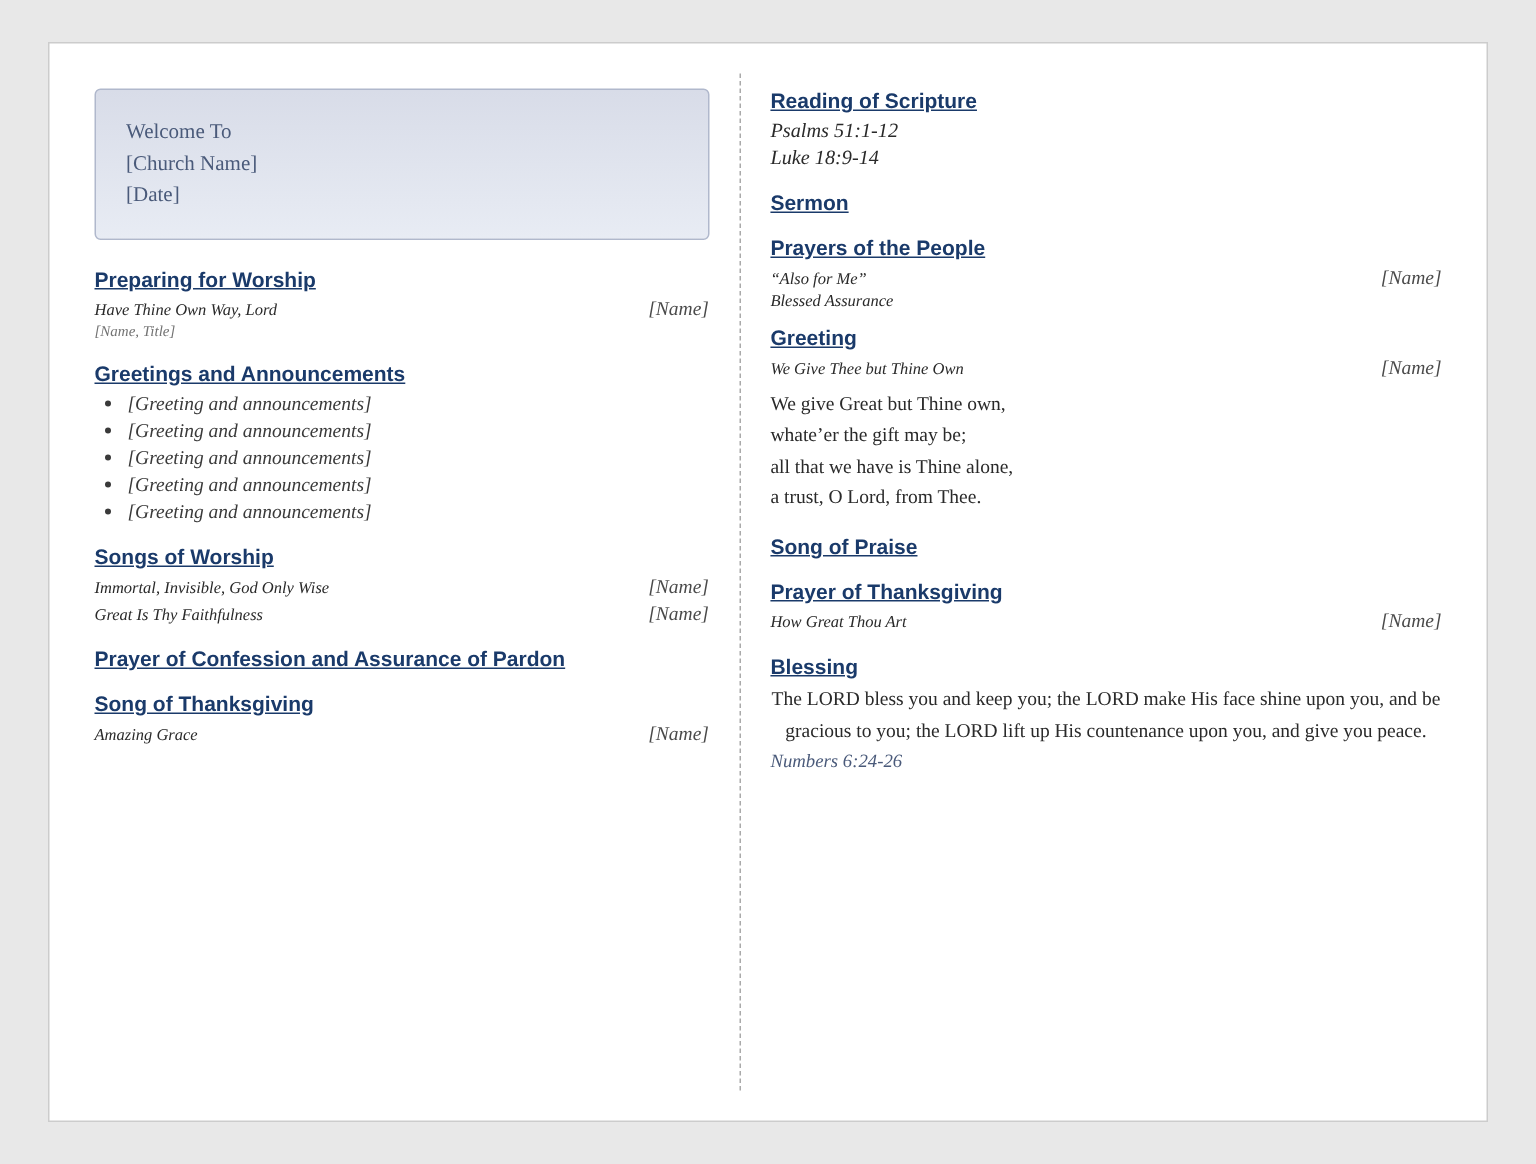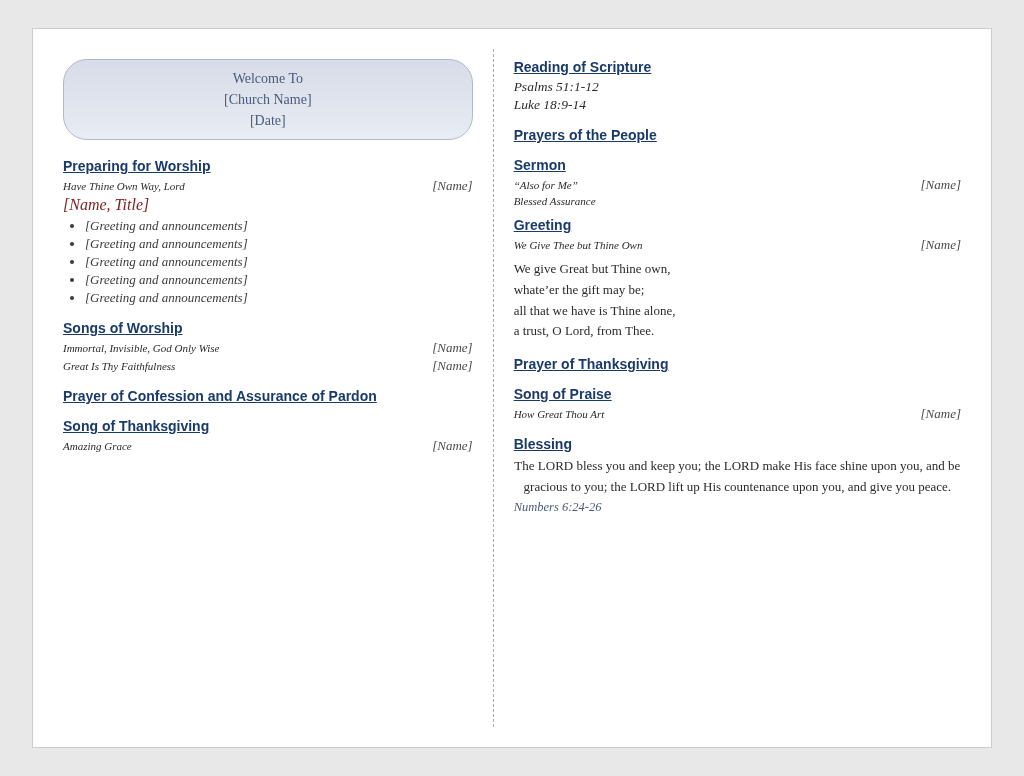--- a/index.html
+++ b/index.html
@@ -26,23 +26,23 @@
       padding: 10px 20px 10px 10px;
       border-right: 1px dashed #aaa;
     }
     .right-panel {
       width: 52%;
       padding: 10px 10px 10px 20px;
     }
     .welcome-box {
       background: linear-gradient(to bottom, #d8dce8, #e8ecf4);
       border: 1px solid #b0b8cc;
-      border-radius: 24px;
-      text-align: center;
-      padding: 8px 20px;
+      border-radius: 4px;
+      text-align: left;
+      padding: 18px 20px;
       margin-bottom: 18px;
       color: #4a5a7a;
       font-size: 14px;
       line-height: 1.5;
     }
     .section-heading {
       font-family: Arial, Helvetica, sans-serif;
       font-weight: bold;
       color: #1a3a6a;
       font-size: 14px;
@@ -66,22 +66,22 @@
     }
     .name-placeholder {
       font-style: italic;
       color: #4a4a4a;
       font-size: 13px;
       white-space: nowrap;
       margin-left: 10px;
     }
     .sub-text {
       font-style: italic;
-      color: #7f1d1d;
-      font-size: 16px;
+      color: #737373;
+      font-size: 10px;
       margin-bottom: 4px;
     }
     .bullet-list {
       list-style-type: disc;
       padding-left: 22px;
       margin-bottom: 4px;
     }
     .bullet-list li {
       color: #3a3a3a;
       font-size: 13px;
@@ -127,20 +127,21 @@
       <span>[Date]</span>
     </div>
 
     <div class="section-heading">Preparing for Worship</div>
     <div class="hymn-line">
       <span class="hymn-title">Have Thine Own Way, Lord</span>
       <span class="name-placeholder">[Name]</span>
     </div>
     <div class="sub-text">[Name, Title]</div>
 
+    <div class="section-heading">Greetings and Announcements</div>
     <ul class="bullet-list">
       <li>[Greeting and announcements]</li>
       <li>[Greeting and announcements]</li>
       <li>[Greeting and announcements]</li>
       <li>[Greeting and announcements]</li>
       <li>[Greeting and announcements]</li>
     </ul>
 
     <div class="section-heading">Songs of Worship</div>
     <div class="hymn-line">
@@ -160,45 +161,45 @@
       <span class="name-placeholder">[Name]</span>
     </div>
   </div>
 
   <div class="right-panel">
 
     <div class="section-heading">Reading of Scripture</div>
     <div class="scripture-text">Psalms 51:1-12</div>
     <div class="scripture-text">Luke 18:9-14</div>
 
+    <div class="section-heading">Sermon</div>
+
     <div class="section-heading">Prayers of the People</div>
-
-    <div class="section-heading">Sermon</div>
     <div class="hymn-line">
       <span class="hymn-title">“Also for Me”</span>
       <span class="name-placeholder">[Name]</span>
     </div>
 
     <div class="hymn-title">Blessed Assurance</div>
 
     <div class="section-heading" style="margin-top: 10px;">Greeting</div>
     <div class="hymn-line">
       <span class="hymn-title">We Give Thee but Thine Own</span>
       <span class="name-placeholder">[Name]</span>
     </div>
     <div class="offering-verse">
       <span>We give Great but Thine own,</span><br>
       <span>whate’er the gift may be;</span><br>
       <span>all that we have is Thine alone,</span><br>
       <span>a trust, O Lord, from Thee.</span>
     </div>
 
+    <div class="section-heading">Song of Praise</div>
+
     <div class="section-heading">Prayer of Thanksgiving</div>
-
-    <div class="section-heading">Song of Praise</div>
     <div class="hymn-line">
       <span class="hymn-title">How Great Thou Art</span>
       <span class="name-placeholder">[Name]</span>
     </div>
 
     <div class="section-heading">Blessing</div>
     <div class="blessing-text">The LORD bless you and keep you; the LORD make His face shine upon you, and be gracious to you; the LORD lift up His countenance upon you, and give you peace.</div>
     <div class="scripture-ref">Numbers 6:24-26</div>
 
   </div>

